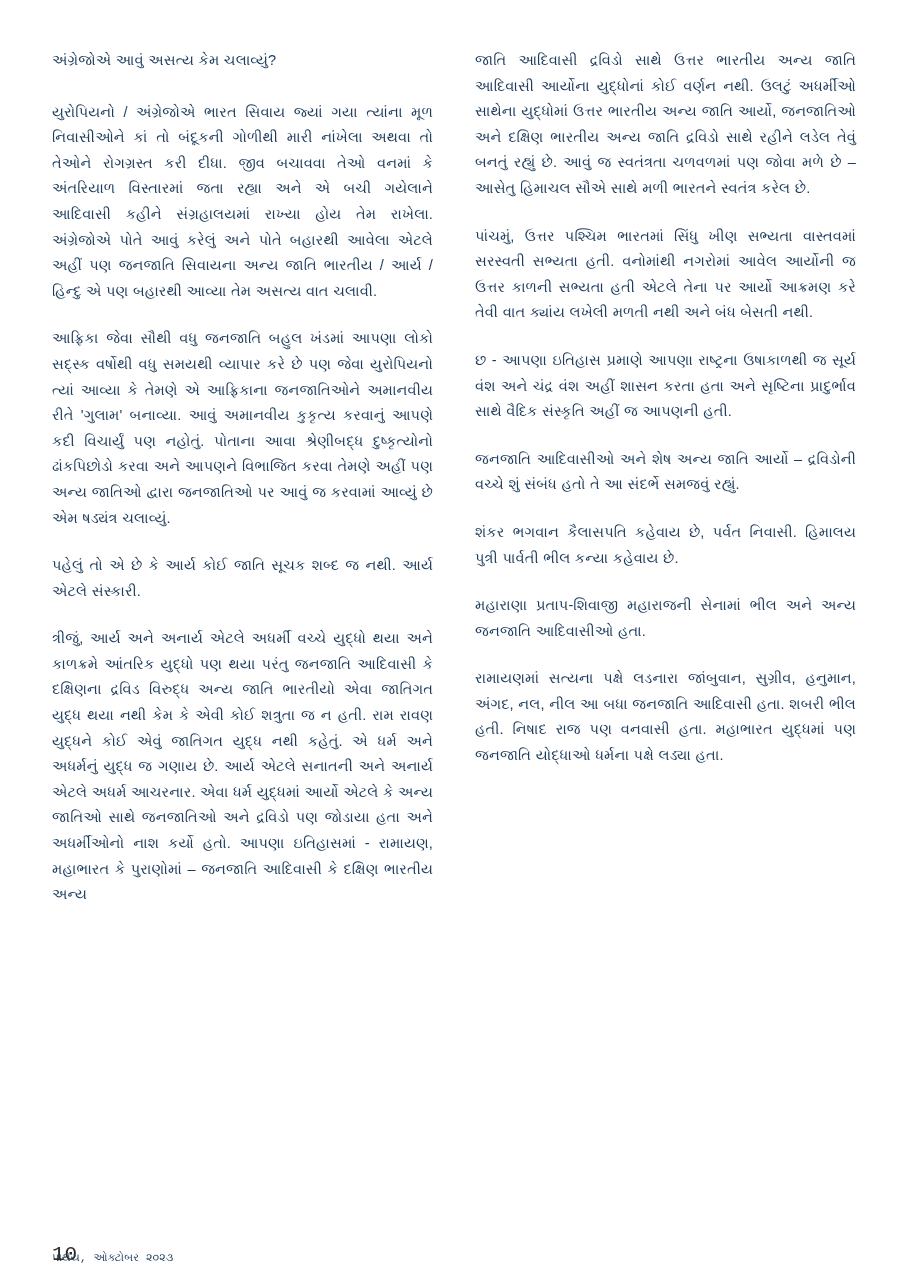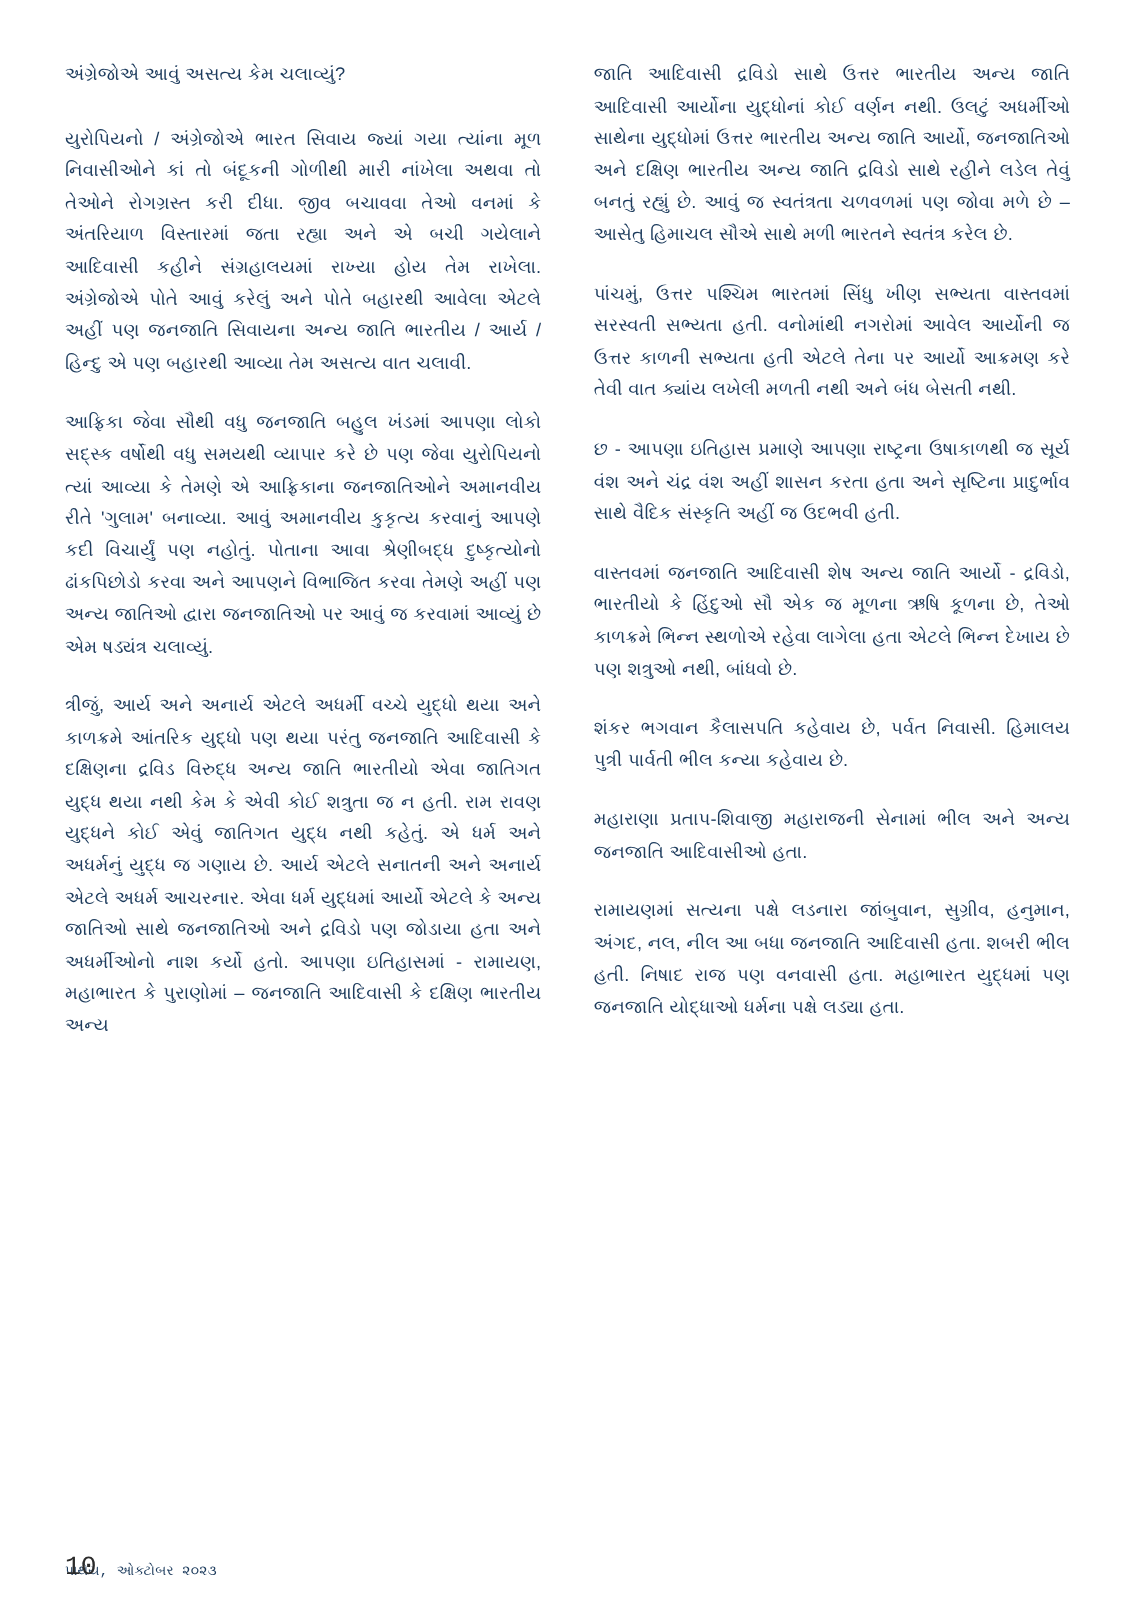--- a/index.html
+++ b/index.html
@@ -72,27 +72,28 @@
 </style>
 </head>
 <body>
 
 <div class="page">
   <div class="content">
     <div class="column">
       <p class="para heading">અંગ્રેજોએ આવું અસત્ય કેમ ચલાવ્યું?</p>
       <p class="para">યુરોપિયનો / અંગ્રેજોએ ભારત સિવાય જ્યાં ગયા ત્યાંના મૂળ નિવાસીઓને કાં તો બંદૂકની ગોળીથી મારી નાંખેલા અથવા તો તેઓને રોગગ્રસ્ત કરી દીધા. જીવ બચાવવા તેઓ વનમાં કે અંતરિયાળ વિસ્તારમાં જતા રહ્યા અને એ બચી ગયેલાને આદિવાસી કહીને સંગ્રહાલયમાં રાખ્યા હોય તેમ રાખેલા. અંગ્રેજોએ પોતે આવું કરેલું અને પોતે બહારથી આવેલા એટલે અહીં પણ જનજાતિ સિવાયના અન્ય જાતિ ભારતીય / આર્ય / હિન્દુ એ પણ બહારથી આવ્યા તેમ અસત્ય વાત ચલાવી.</p>
       <p class="para">આફ્રિકા જેવા સૌથી વધુ જનજાતિ બહુલ ખંડમાં આપણા લોકો સદ્સ્ક વર્ષોથી વધુ સમયથી વ્યાપાર કરે છે પણ જેવા યુરોપિયનો ત્યાં આવ્યા કે તેમણે એ આફ્રિકાના જનજાતિઓને અમાનવીય રીતે 'ગુલામ' બનાવ્યા. આવું અમાનવીય કુકૃત્ય કરવાનું આપણે કદી વિચાર્યું પણ નહોતું. પોતાના આવા શ્રેણીબદ્ધ દુષ્કૃત્યોનો ઢાંકપિછોડો કરવા અને આપણને વિભાજિત કરવા તેમણે અહીં પણ અન્ય જાતિઓ દ્વારા જનજાતિઓ પર આવું જ કરવામાં આવ્યું છે એમ ષડ્યંત્ર ચલાવ્યું.</p>
+      <p class="para">પહેલું તો એ છે કે આર્ય કોઈ જાતિ સૂચક શબ્દ જ નથી. આર્ય એટલે સંસ્કારી.</p>
       <p class="para">ત્રીજું, આર્ય અને અનાર્ય એટલે અધર્મી વચ્ચે યુદ્ધો થયા અને કાળક્રમે આંતરિક યુદ્ધો પણ થયા પરંતુ જનજાતિ આદિવાસી કે દક્ષિણના દ્રવિડ વિરુદ્ધ અન્ય જાતિ ભારતીયો એવા જાતિગત યુદ્ધ થયા નથી કેમ કે એવી કોઈ શત્રુતા જ ન હતી. રામ રાવણ યુદ્ધને કોઈ એવું જાતિગત યુદ્ધ નથી કહેતું. એ ધર્મ અને અધર્મનું યુદ્ધ જ ગણાય છે. આર્ય એટલે સનાતની અને અનાર્ય એટલે અધર્મ આચરનાર. એવા ધર્મ યુદ્ધમાં આર્યો એટલે કે અન્ય જાતિઓ સાથે જનજાતિઓ અને દ્રવિડો પણ જોડાયા હતા અને અધર્મીઓનો નાશ કર્યો હતો. આપણા ઇતિહાસમાં - રામાયણ, મહાભારત કે પુરાણોમાં – જનજાતિ આદિવાસી કે દક્ષિણ ભારતીય અન્ય</p>
     </div>
     <div class="column">
       <p class="para">જાતિ આદિવાસી દ્રવિડો સાથે ઉત્તર ભારતીય અન્ય જાતિ આદિવાસી આર્યોના યુદ્ધોનાં કોઈ વર્ણન નથી. ઉલટું અધર્મીઓ સાથેના યુદ્ધોમાં ઉત્તર ભારતીય અન્ય જાતિ આર્યો, જનજાતિઓ અને દક્ષિણ ભારતીય અન્ય જાતિ દ્રવિડો સાથે રહીને લડેલ તેવું બનતું રહ્યું છે. આવું જ સ્વતંત્રતા ચળવળમાં પણ જોવા મળે છે – આસેતુ હિમાચલ સૌએ સાથે મળી ભારતને સ્વતંત્ર કરેલ છે.</p>
       <p class="para">પાંચમું, ઉત્તર પશ્ચિમ ભારતમાં સિંધુ ખીણ સભ્યતા વાસ્તવમાં સરસ્વતી સભ્યતા હતી. વનોમાંથી નગરોમાં આવેલ આર્યોની જ ઉત્તર કાળની સભ્યતા હતી એટલે તેના પર આર્યો આક્રમણ કરે તેવી વાત ક્યાંય લખેલી મળતી નથી અને બંધ બેસતી નથી.</p>
-      <p class="para">છ - આપણા ઇતિહાસ પ્રમાણે આપણા રાષ્ટ્રના ઉષાકાળથી જ સૂર્ય વંશ અને ચંદ્ર વંશ અહીં શાસન કરતા હતા અને સૃષ્ટિના પ્રાદુર્ભાવ સાથે વૈદિક સંસ્કૃતિ અહીં જ ઉદભવી હતી.</p>
-      <p class="para">વાસ્તવમાં જનજાતિ આદિવાસી શેષ અન્ય જાતિ આર્યો - દ્રવિડો, ભારતીયો કે હિંદુઓ સૌ એક જ મૂળના ઋષિ કૂળના છે, તેઓ કાળક્રમે ભિન્ન સ્થળોએ રહેવા લાગેલા હતા એટલે ભિન્ન દેખાય છે પણ શત્રુઓ નથી, બાંધવો છે.</p>
+      <p class="para">છ - આપણા ઇતિહાસ પ્રમાણે આપણા રાષ્ટ્રના ઉષાકાળથી જ સૂર્ય વંશ અને ચંદ્ર વંશ અહીં શાસન કરતા હતા અને સૃષ્ટિના પ્રાદુર્ભાવ સાથે વૈદિક સંસ્કૃતિ અહીં જ આપણની હતી.</p>
+      <p class="para">જનજાતિ આદિવાસીઓ અને શેષ અન્ય જાતિ આર્યો – દ્રવિડોની વચ્ચે શું સંબંધ હતો તે આ સંદર્ભે સમજવું રહ્યું.</p>
       <p class="para">શંકર ભગવાન કૈલાસપતિ કહેવાય છે, પર્વત નિવાસી. હિમાલય પુત્રી પાર્વતી ભીલ કન્યા કહેવાય છે.</p>
       <p class="para">મહારાણા પ્રતાપ-શિવાજી મહારાજની સેનામાં ભીલ અને અન્ય જનજાતિ આદિવાસીઓ હતા.</p>
       <p class="para">રામાયણમાં સત્યના પક્ષે લડનારા જાંબુવાન, સુગ્રીવ, હનુમાન, અંગદ, નલ, નીલ આ બધા જનજાતિ આદિવાસી હતા. શબરી ભીલ હતી. નિષાદ રાજ પણ વનવાસી હતા. મહાભારત યુદ્ધમાં પણ જનજાતિ યોદ્ધાઓ ધર્મના પક્ષે લડ્યા હતા.</p>
     </div>
   </div>
 
   <div class="footer">
     <div class="footer-left">પાથેય, ઓક્ટોબર ૨૦૨૩</div>
     <div class="footer-center">10</div>
   </div>

